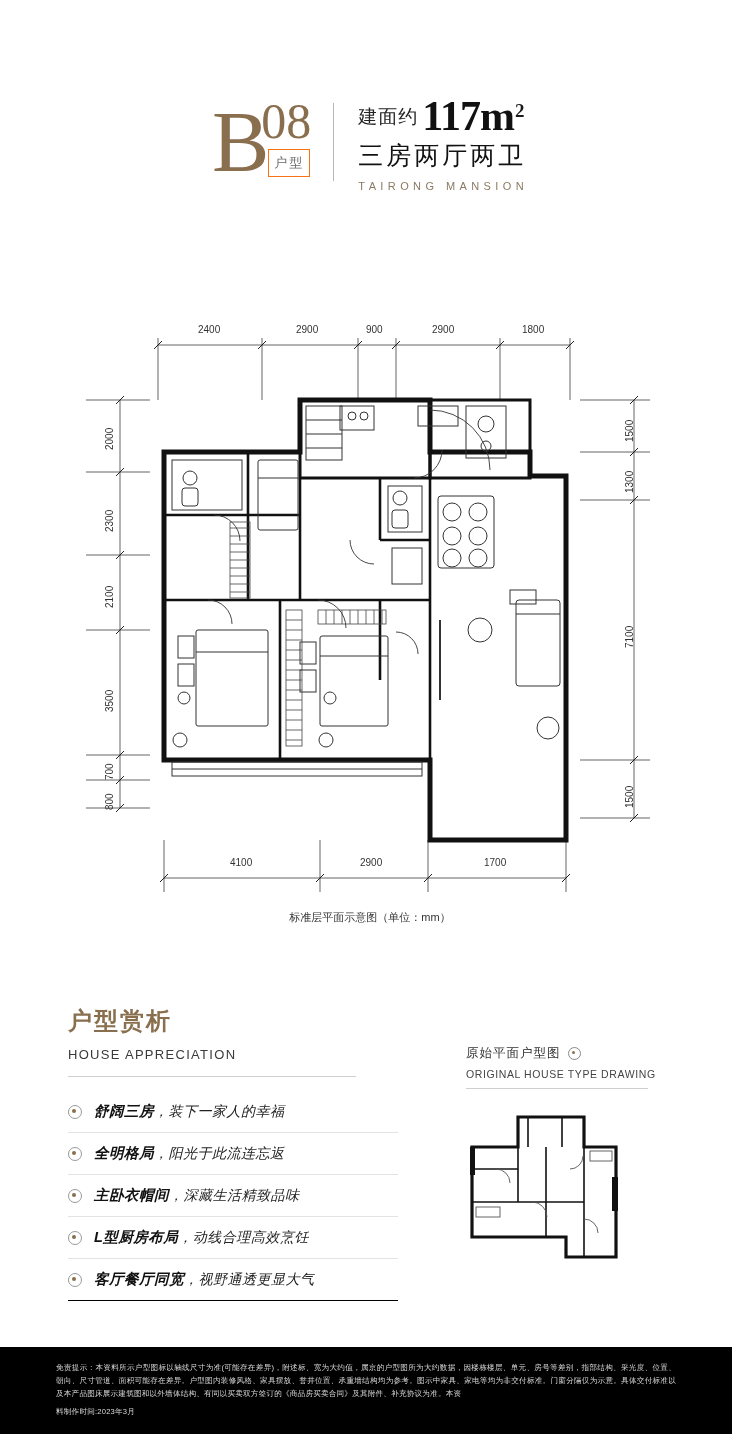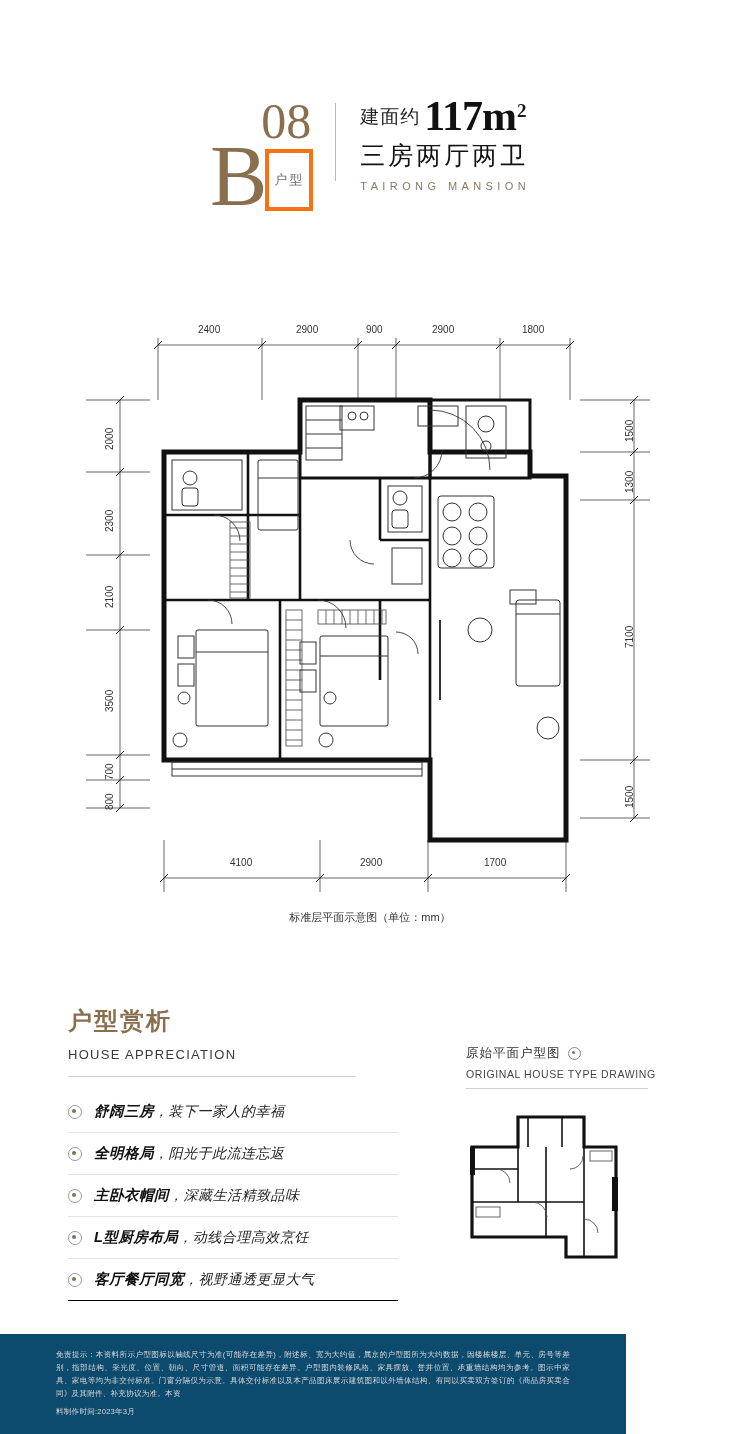--- a/index.html
+++ b/index.html
@@ -24,22 +24,22 @@
     font-family:"Liberation Serif","DejaVu Serif",serif;
     font-size:86px;line-height:78px;color:#8a6f4e;font-weight:400;
     letter-spacing:-2px;
   }
   .hdr-02{
     font-family:"Liberation Serif","DejaVu Serif",serif;
     font-size:50px;line-height:52px;color:#8a6f4e;font-weight:400;
     margin-left:-6px;
   }
   .hdr-huxing{
-    font-size:13px;color:#6d6d6d;border:4px solid #f97316;
-    padding:18px 5px;margin-left:-48px;margin-bottom:4px;
+    font-size:13px;color:#6d6d6d;border:1px solid #f97316;
+    padding:4px 5px;margin-left:-48px;margin-bottom:4px;
     letter-spacing:2px;
   }
   .hdr-divider{
     width:1px;background:#b8b8b8;height:78px;margin-top:8px;
   }
   .hdr-right{
     padding-left:24px;display:flex;flex-direction:column;
     justify-content:flex-start;
   }
   .hdr-area{
@@ -129,21 +129,21 @@
     content:"";position:absolute;left:3px;top:3px;width:3px;height:3px;
     background:#8a6f4e;border-radius:50%;
   }
   .orig-en{
     font-size:10.5px;color:#444;letter-spacing:.6px;margin-top:6px;
   }
   .orig-rule{width:182px;height:1px;background:#cfcfcf;margin-top:8px;}
   .orig-img{margin-top:18px;}
   
   .footer{
-    position:absolute;left:0;bottom:0;width:626px;background:#0c4a6e;
+    position:absolute;left:0;bottom:0;width:732px;background:#000000;
     color:#d8d8d8;padding:14px 56px 16px 56px;box-sizing:border-box;margin-top:28px;
   }
   .footer p{
     margin:0 0 5px 0;font-size:7.6px;line-height:13px;letter-spacing:.2px;
     text-align:justify;
   }
   .footer p:last-child{margin-bottom:0;}
 </style>
 </head>
 <body>

